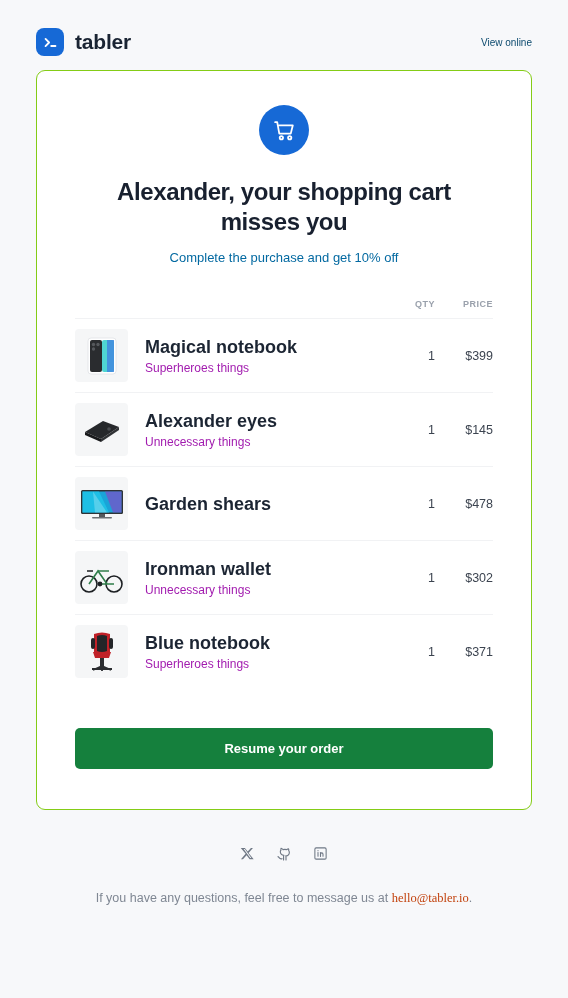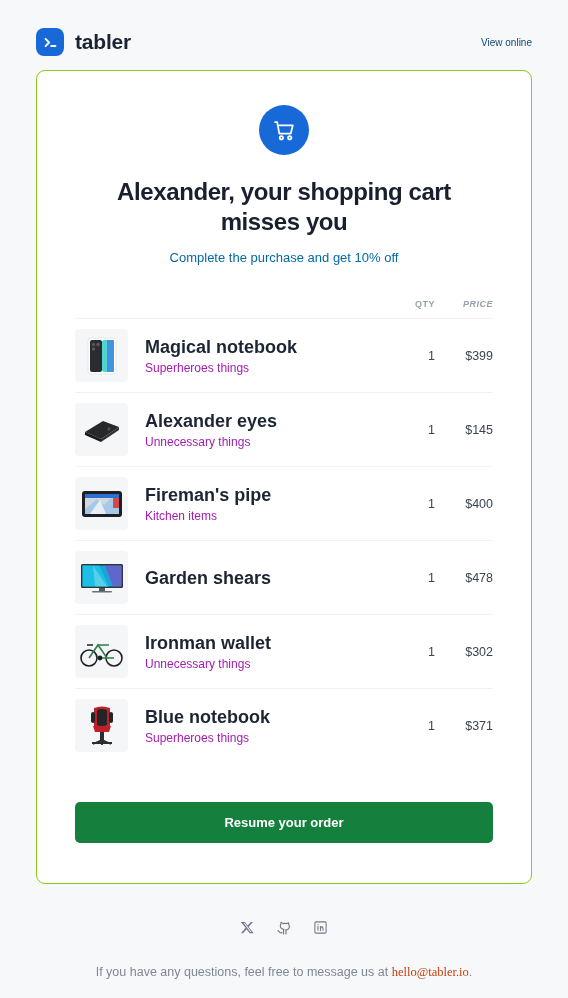--- a/index.html
+++ b/index.html
@@ -82,21 +82,21 @@
     font-size: 9px;
     font-weight: 700;
     letter-spacing: 0.5px;
     color: #9aa1ac;
     text-transform: uppercase;
     padding-bottom: 9px;
     text-align: right;
   }
   .items th.th-blank { width: auto; }
   .items th.th-qty { width: 44px; }
-  .items th.th-price { width: 58px; font-style: italic; }
+  .items th.th-price { width: 58px; }
   .items td {
     border-top: 1px solid #f1f2f4;
     padding: 10px 0;
     vertical-align: middle;
   }
   .items tr:first-child td { border-top: 1px solid #f1f2f4; }
   .cell-product { display: flex; align-items: center; gap: 17px; }
   .thumb {
     width: 53px; height: 53px;
     background: #f5f6f7;
@@ -236,42 +236,20 @@
               <div>
                 <div class="prod-title">Alexander eyes</div>
                 <div class="prod-sub">Unnecessary things</div>
               </div>
             </div>
           </td>
           <td class="cell-qty">1</td>
           <td class="cell-price">$145</td>
         </tr>
 
-        <tr>
-          <td>
-            <div class="cell-product">
-              <span class="thumb">
-                <svg width="44" height="32" viewBox="0 0 44 32">
-                  <rect x="2" y="3" width="40" height="26" rx="3" fill="#1d1f22"></rect>
-                  <rect x="5" y="6" width="34" height="20" rx="1.5" fill="#cfd8e0"></rect>
-                  <rect x="5" y="6" width="34" height="4" fill="#2f6fd0"></rect>
-                  <path d="M5 21 L17 11 L24 17 L31 10 L39 16 L39 26 L5 26 Z" fill="#a8c8e8"></path>
-                  <path d="M10 26 L20 12 L26 26 Z" fill="#e8eef4"></path>
-                  <rect x="33" y="10" width="6" height="10" fill="#d4494b"></rect>
-                </svg>
-              </span>
-              <div>
-                <div class="prod-title">Fireman's pipe</div>
-                <div class="prod-sub">Kitchen items</div>
-              </div>
-            </div>
-          </td>
-          <td class="cell-qty">1</td>
-          <td class="cell-price">$400</td>
-        </tr>
 
         <tr>
           <td>
             <div class="cell-product">
               <span class="thumb">
                 <svg width="46" height="32" viewBox="0 0 46 32">
                   <rect x="2" y="2" width="42" height="24" rx="1.5" fill="#2f3336"></rect>
                   <rect x="3.5" y="3.5" width="39" height="21" fill="#1aa4d8"></rect>
                   <path d="M3.5 3.5 H20 L30 24.5 H3.5 Z" fill="#1fc6e8" opacity="0.8"></path>
                   <path d="M26 3.5 H42.5 V24.5 H34 Z" fill="#8f3fc4" opacity="0.6"></path>

